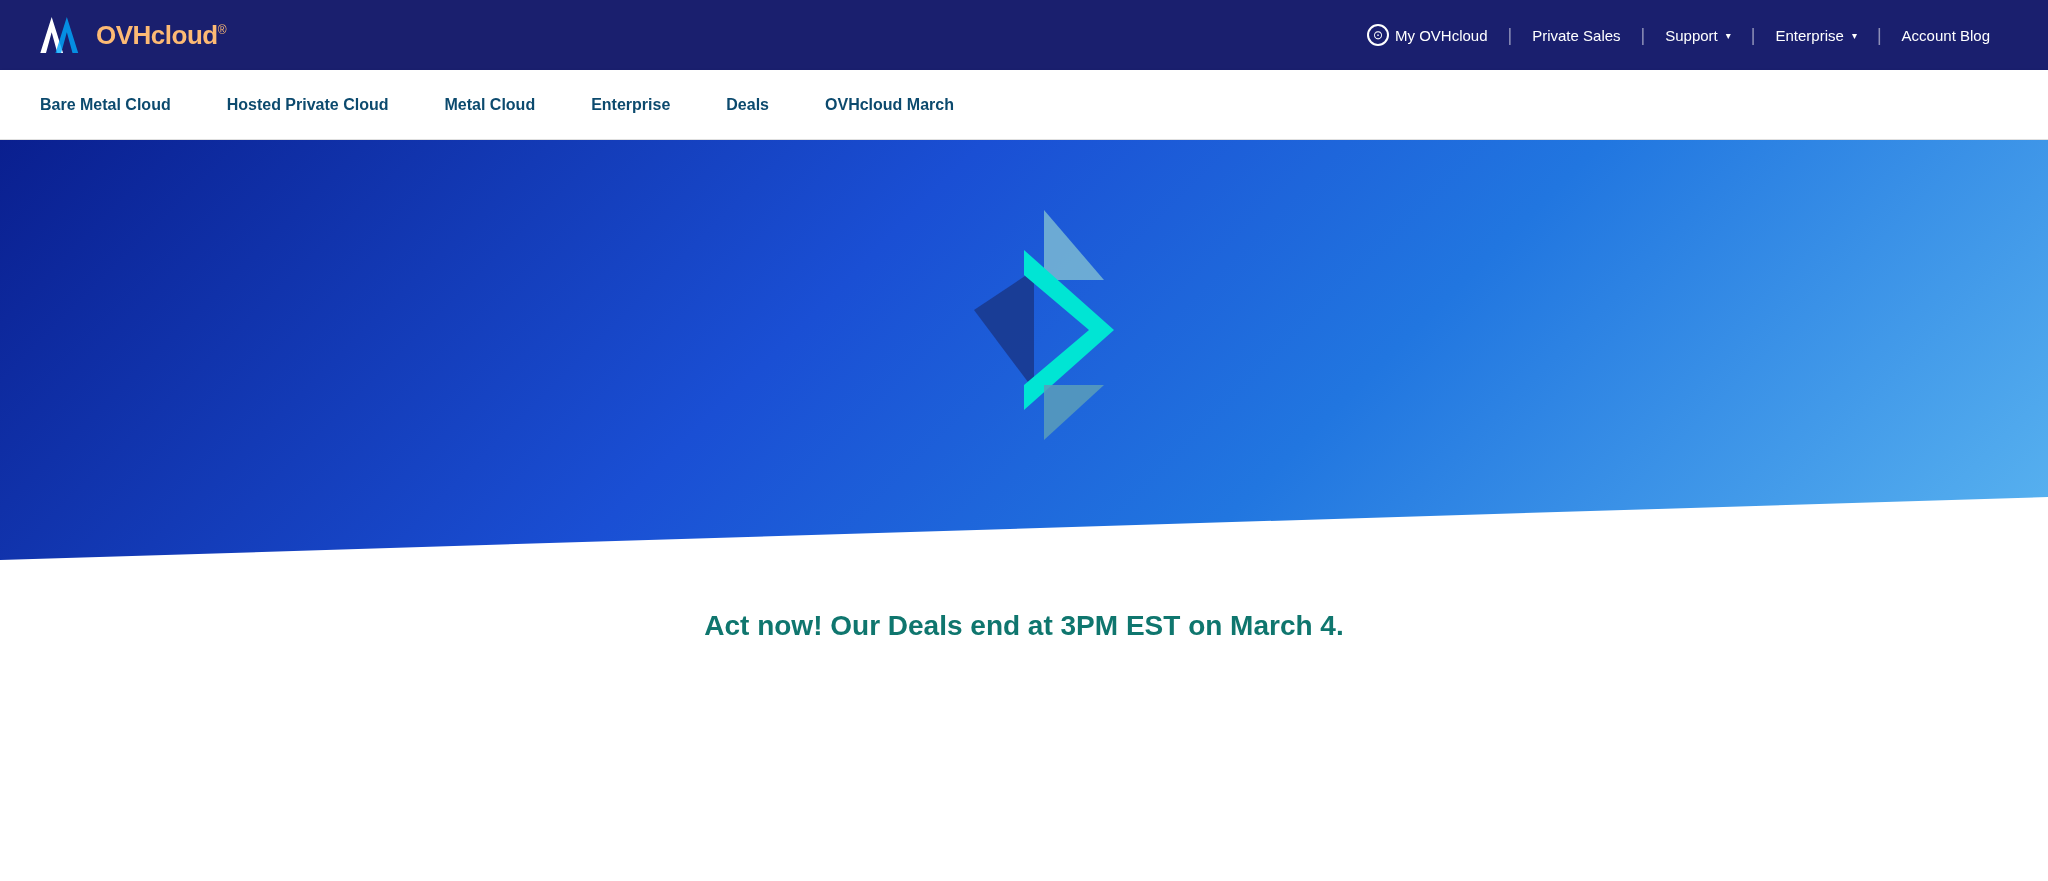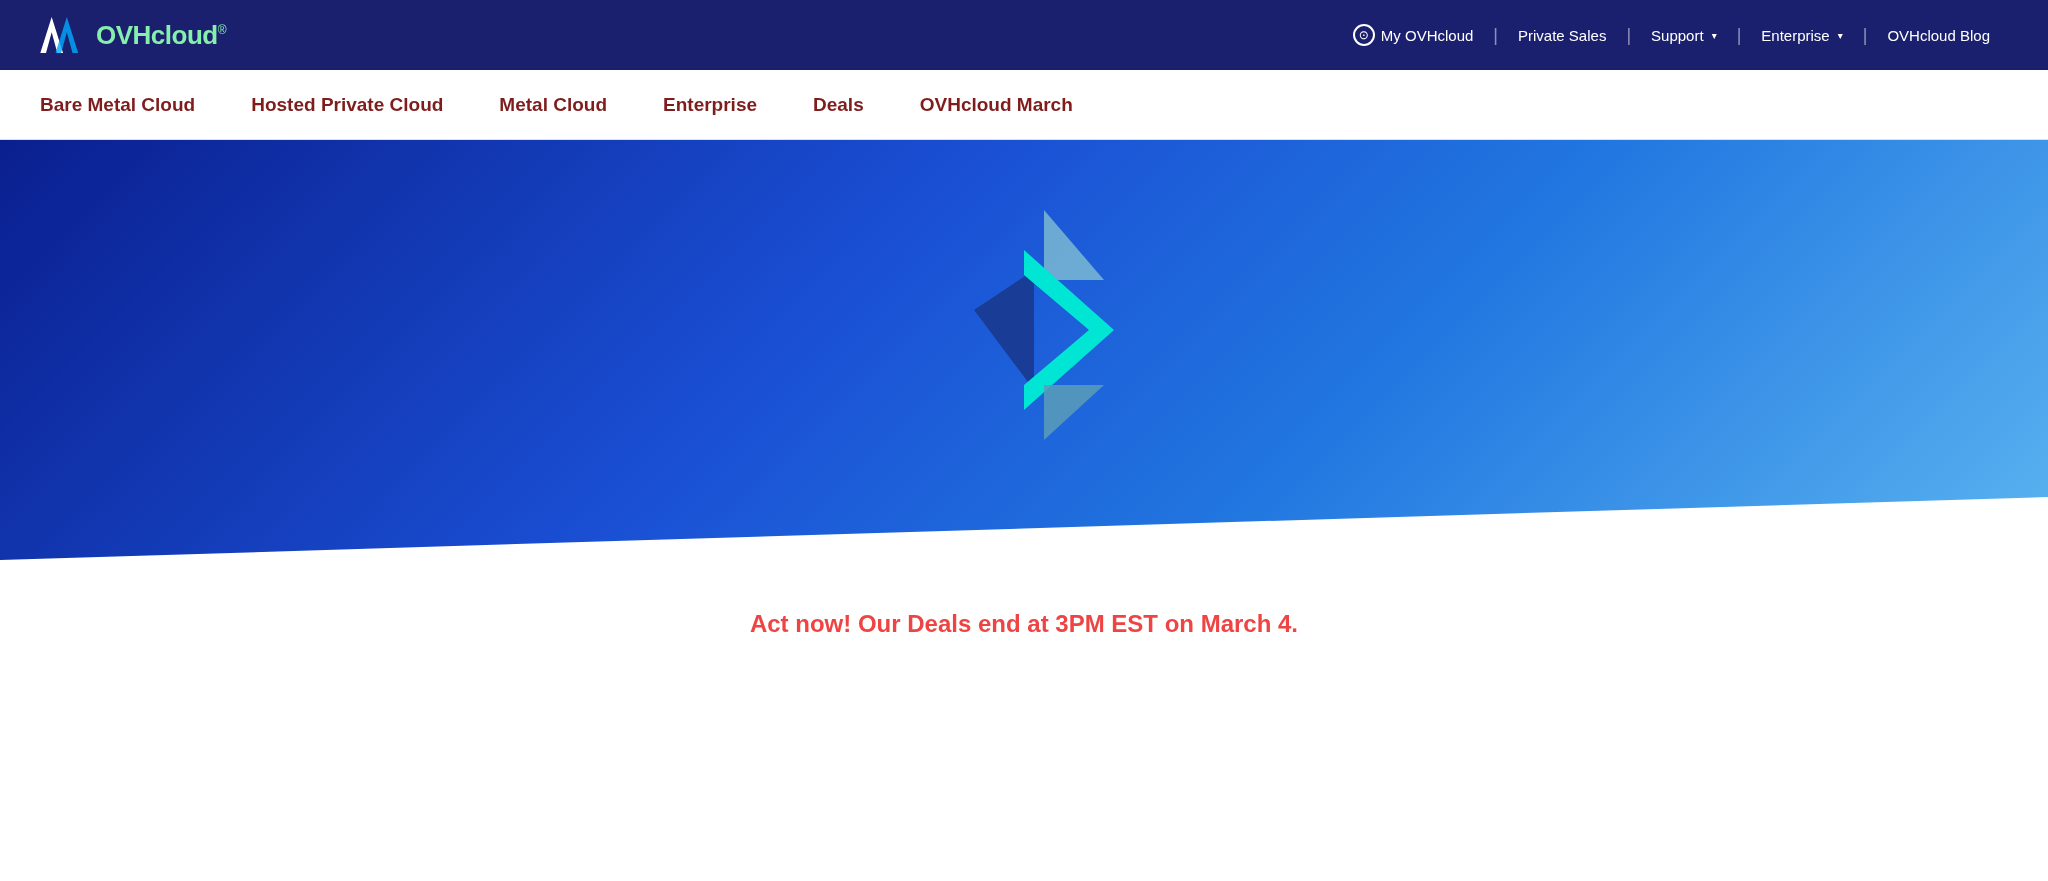--- a/index.html
+++ b/index.html
@@ -17,21 +17,21 @@
     .logo-area {
       display: flex;
       align-items: center;
       gap: 8px;
     }
     .logo-icon {
       width: 48px;
       height: 36px;
     }
     .logo-text {
-      color: #86efac;
+      color: #fdba74;
       font-size: 26px;
       font-weight: 700;
       letter-spacing: -0.5px;
     }
     .logo-text sup {
       font-size: 12px;
       font-weight: 400;
       vertical-align: super;
     }
     .top-nav-links {
@@ -75,23 +75,23 @@
     .main-nav {
       background: white;
       border-bottom: 1px solid #e0e0e0;
       display: flex;
       align-items: center;
       padding: 0 40px;
       height: 70px;
       box-shadow: 0 1px 3px rgba(0,0,0,0.08);
     }
     .main-nav a {
-      color: #7f1d1d;
+      color: #0c4a6e;
       text-decoration: none;
-      font-size: 19px;
+      font-size: 16px;
       font-weight: 600;
       padding: 0 28px;
       white-space: nowrap;
       cursor: pointer;
     }
     .main-nav a:first-child { padding-left: 0; }
 
     
     .hero {
       background: linear-gradient(135deg, #0a1f8f 0%, #1a4fd4 40%, #2176e0 65%, #5ab4f0 100%);
@@ -112,23 +112,23 @@
       justify-content: center;
     }
 
     
     .bottom-section {
       background: white;
       padding: 50px 40px 40px;
       text-align: center;
     }
     .deal-text {
-      font-size: 24px;
+      font-size: 28px;
       font-weight: 800;
-      color: #ef4444;
+      color: #0f766e;
     }
   </style>
 </head>
 <body>
 
 <header class="top-bar">
   <div class="logo-area">
     <svg class="logo-icon" viewBox="0 0 50 38" fill="none" xmlns="http://www.w3.org/2000/svg">
       <polygon points="0,38 12,0 24,38 18,38 12,16 6,38" fill="white"></polygon>
       <polygon points="16,38 28,0 40,38 34,38 28,16 22,38" fill="#00aaff" opacity="0.8"></polygon>
@@ -152,21 +152,21 @@
       <span>Support</span>
       <span class="chevron">▾</span>
     </a>
     <span class="separator">|</span>
     <a>
       <span>Enterprise</span>
       <span class="chevron">▾</span>
     </a>
     <span class="separator">|</span>
     <a>
-      <span>OVHcloud Blog</span>
+      <span>Account Blog</span>
     </a>
   </nav>
 </header>
 
 <nav class="main-nav">
   <a>
     <span>Bare Metal Cloud</span>
   </a>
   <a>
     <span>Hosted Private Cloud</span>

